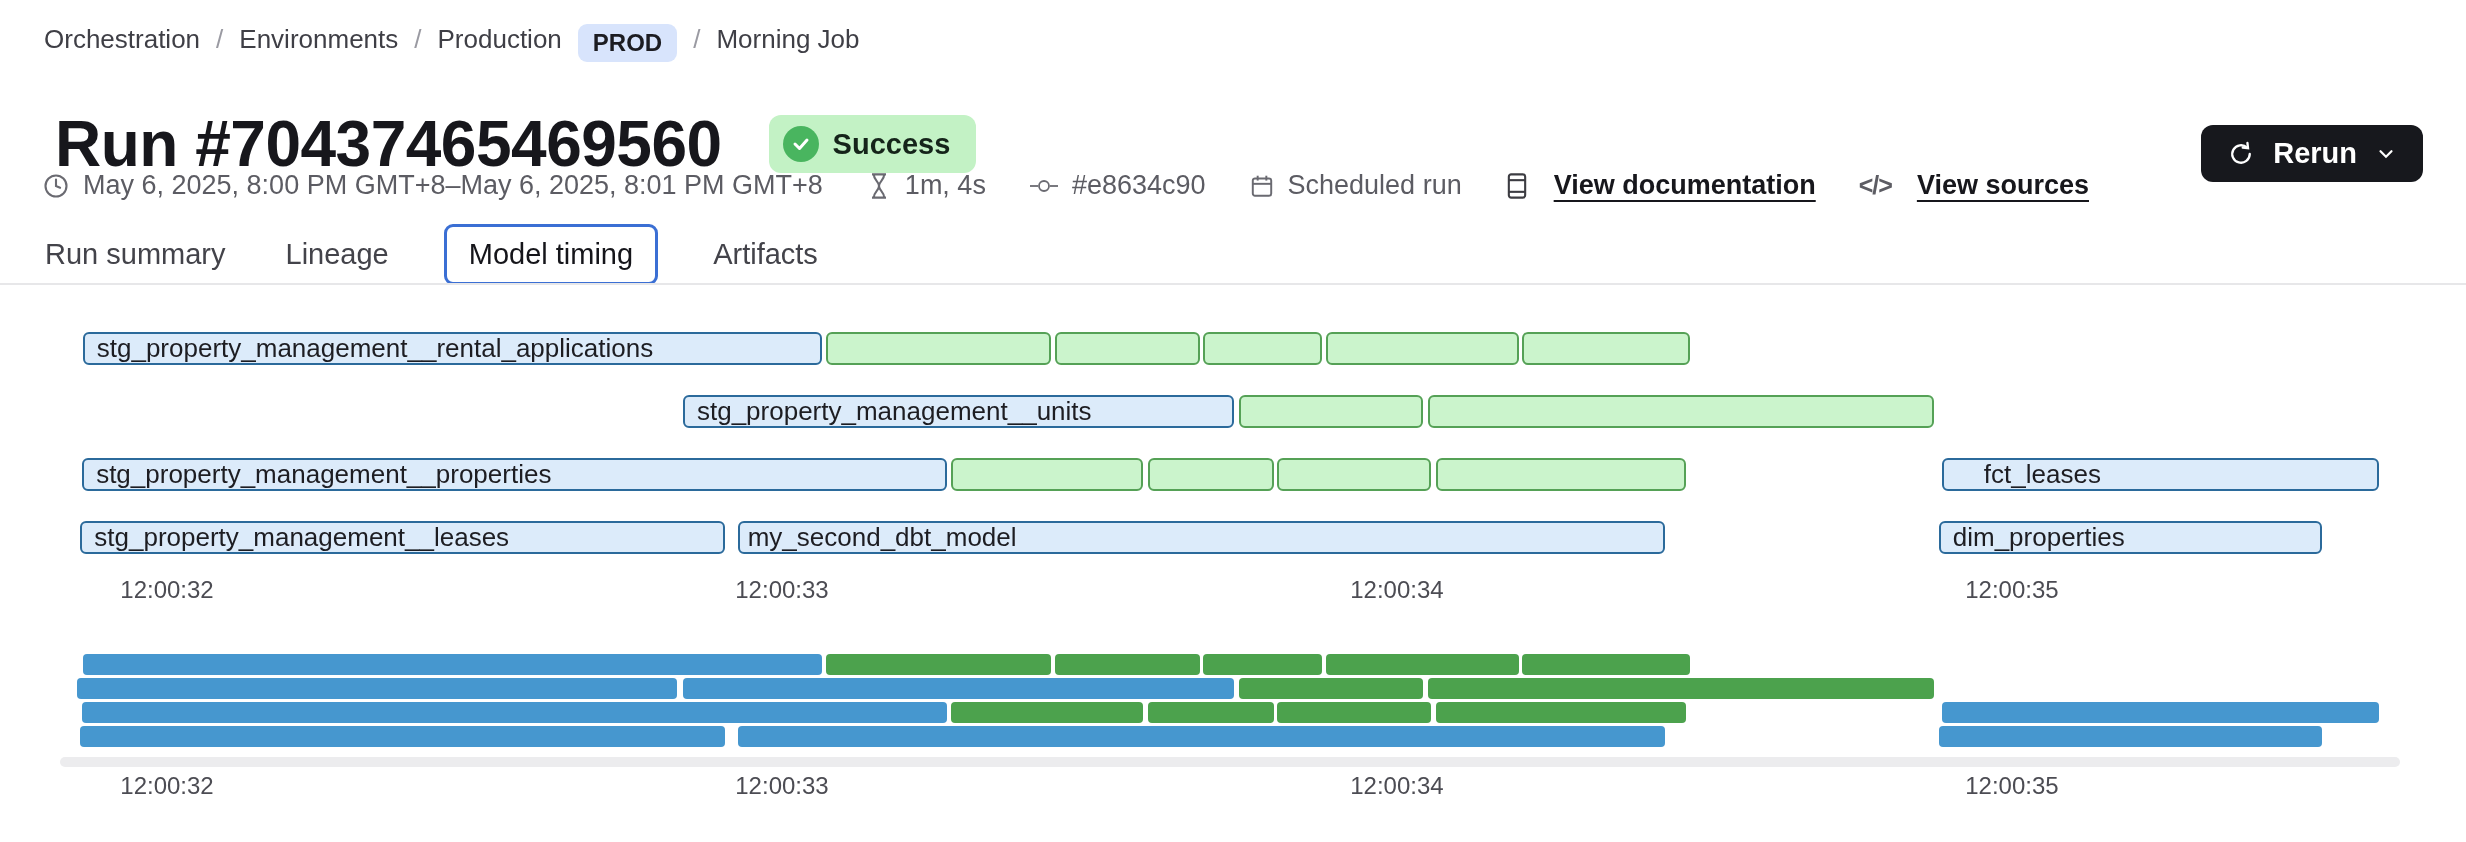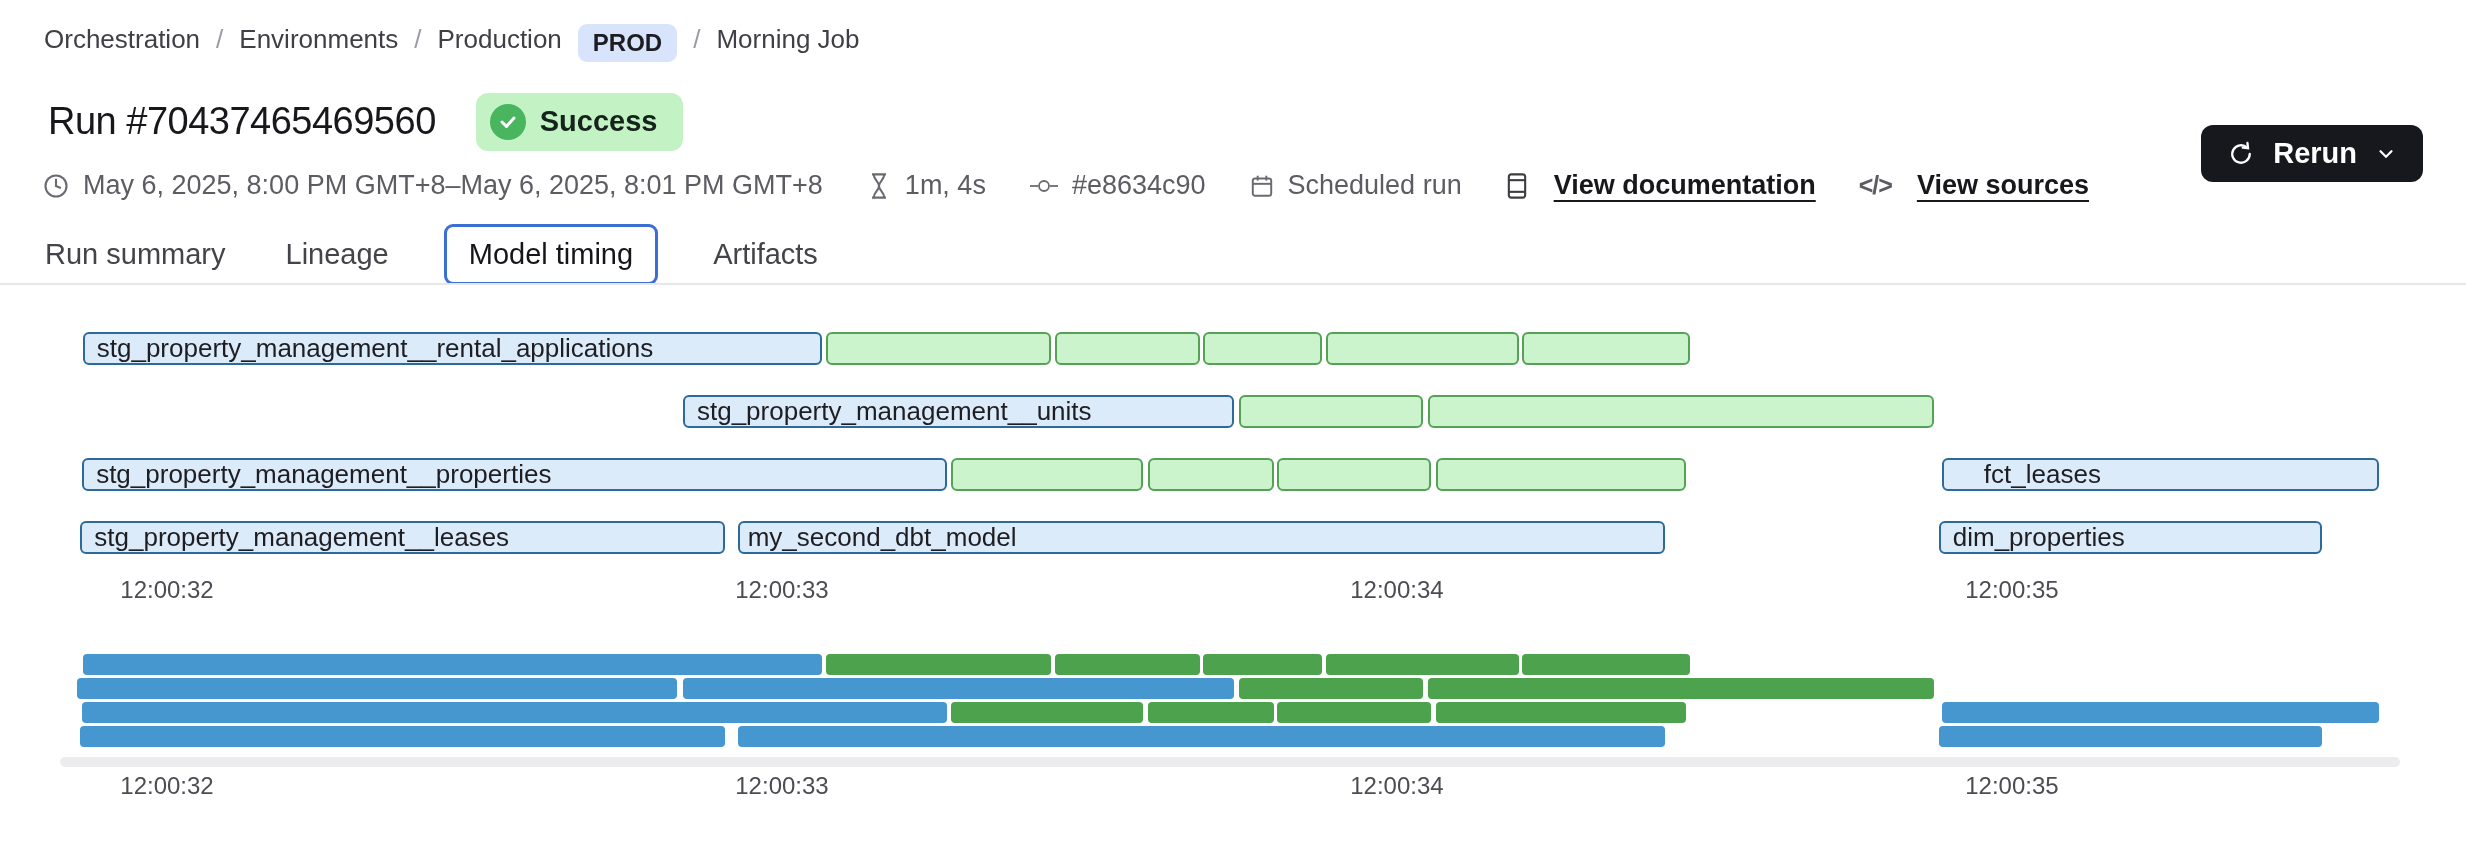--- a/index.html
+++ b/index.html
@@ -8,21 +8,21 @@
 
   
   .breadcrumb{position:absolute;left:44px;top:24px;display:flex;gap:16px;
               font-size:26px;color:#3f3f46;}
   .crumb-sep{color:#9a9aa2;}
   .env-badge{background:#d8e4fc;color:#1c1c22;font-weight:700;font-size:24px;
              padding:5px 15px;border-radius:9px;}
 
   
   .title-row{position:absolute;left:40px;top:92px;display:flex;align-items:center;gap:32px;}
-  .run-title{font-size:38px;font-weight:400;letter-spacing:-0.5px;color:#17171c;margin:8px;}
+  .run-title{font-size:64px;font-weight:700;letter-spacing:-0.5px;color:#17171c;margin:15px;}
   .status-badge{display:flex;align-items:center;gap:14px;background:#c3f2c5;border-radius:12px;
                 padding:10px 26px 10px 14px;font-size:29px;font-weight:600;color:#15241a;height:38px;}
   .check-circle{width:36px;height:36px;border-radius:50%;background:#49b55f;display:flex;
                 align-items:center;justify-content:center;}
 
   
   .rerun-btn{position:absolute;top:125px;right:43px;height:57px;background:#17181d;color:#ffffff;
              border:none;border-radius:12px;display:flex;align-items:center;gap:18px;
              padding:0 26px;font-size:29px;font-weight:600;cursor:pointer;
              font-family:"Liberation Sans",sans-serif;}

